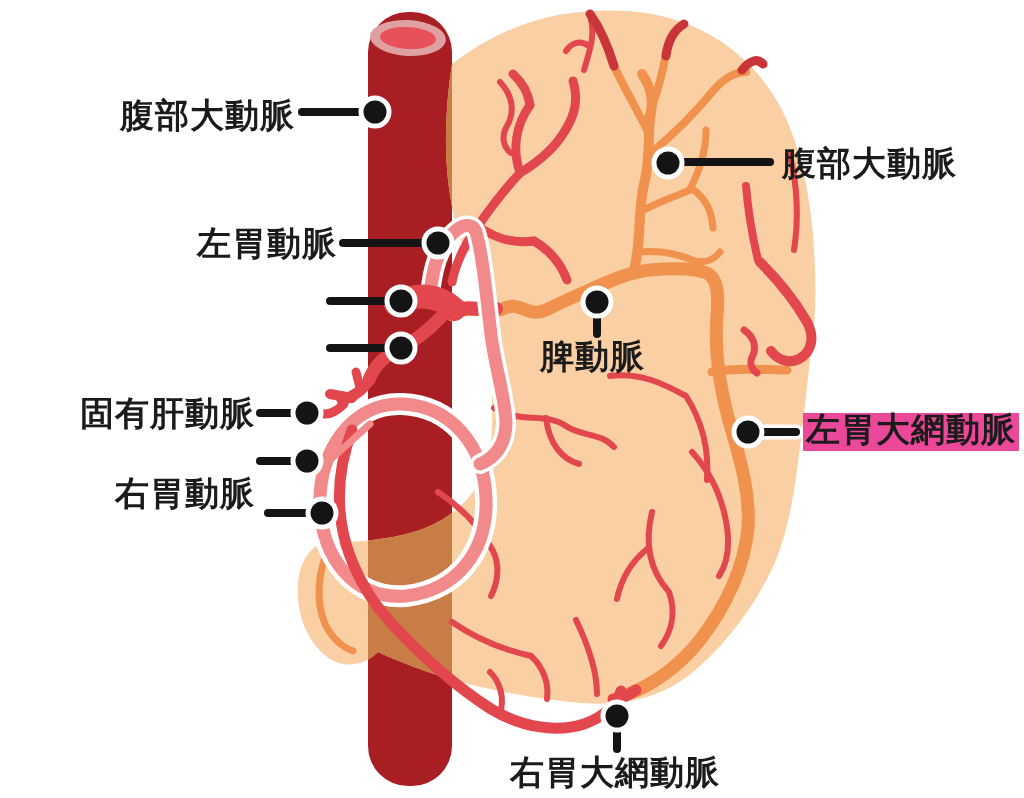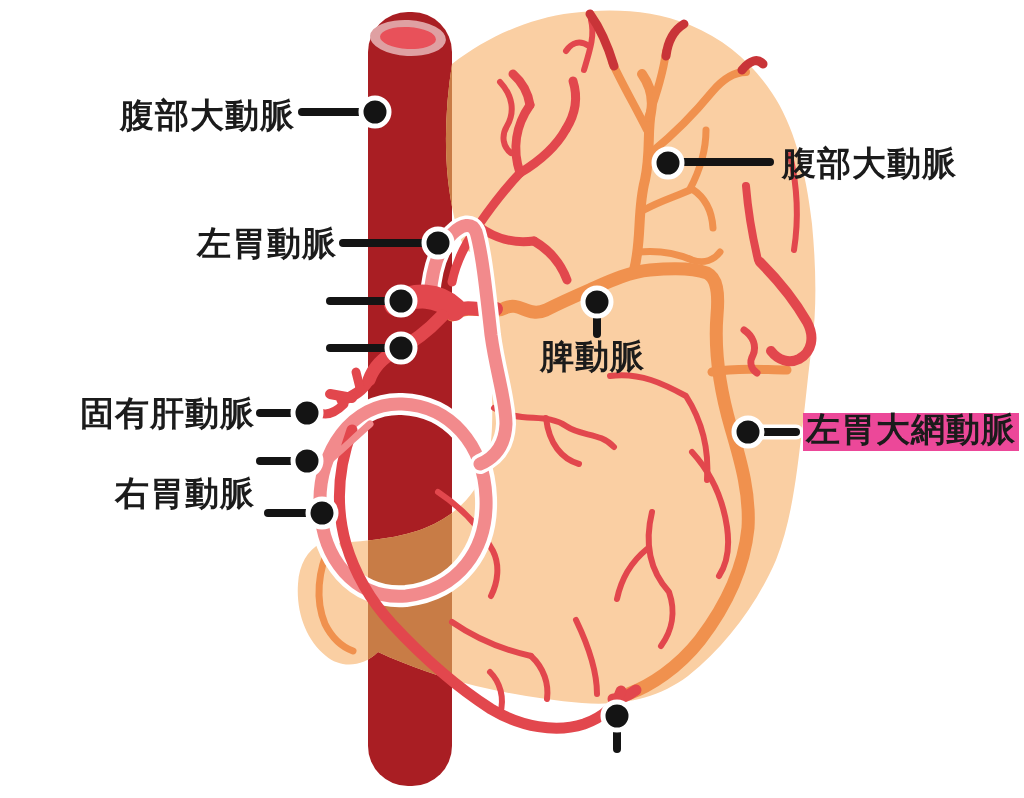--- a/index.html
+++ b/index.html
@@ -248,14 +248,15 @@
     </g>
   </svg>
 
   <div class="label" style="right:729px;top:96px;">腹部大動脈</div>
   <div class="label" style="right:687px;top:224px;">左胃動脈</div>
   <div class="label" style="right:769px;top:394px;">固有肝動脈</div>
   <div class="label" style="right:769px;top:442px;margin-top:32px;">右胃動脈</div>
   <div class="label" style="left:782px;top:144px;">腹部大動脈</div>
   <div class="label" style="left:540px;top:337px;">脾動脈</div>
   <div class="label boxed" style="left:803px;top:413px;">左胃大網動脈</div>
+  <div class="label" style="left:510px;top:753px;">右胃大網動脈</div>
 
 </div>
 
 </body></html>

